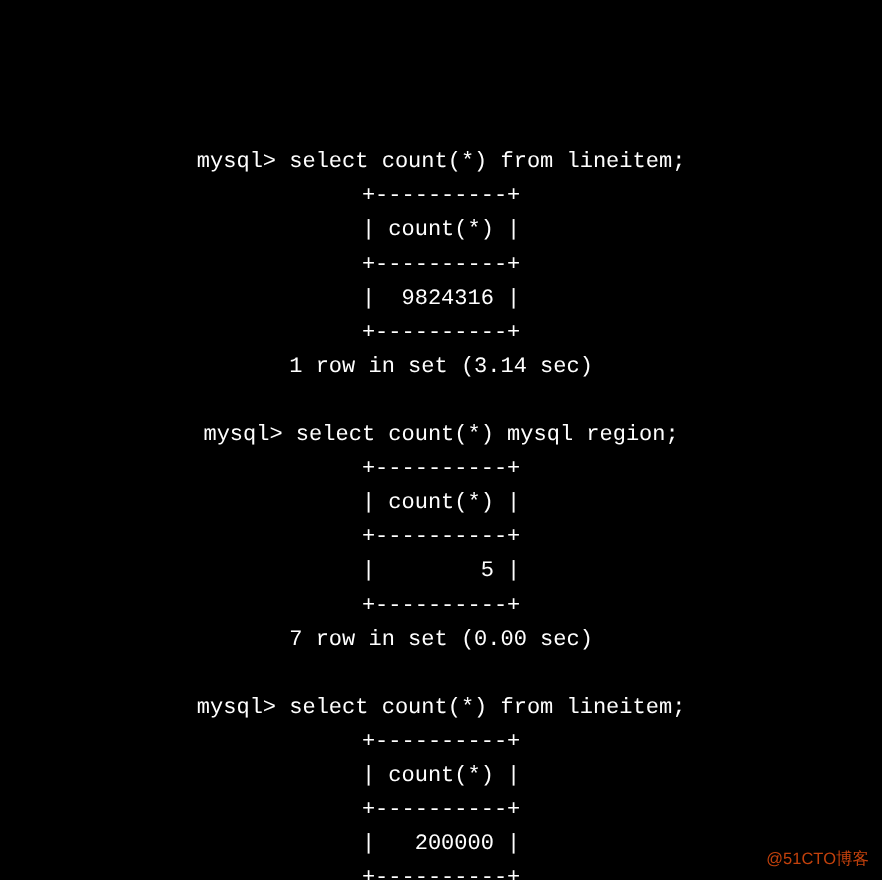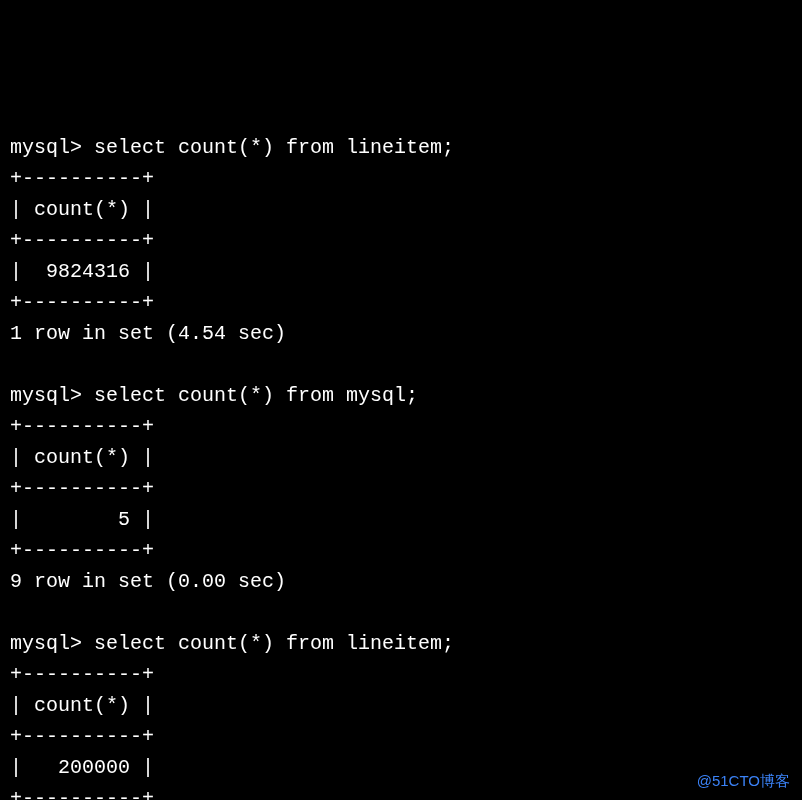--- a/index.html
+++ b/index.html
@@ -1,61 +1,62 @@
 <!DOCTYPE html>
 <html><head>
   <meta charset="utf-8">
   <style>
     * {
       margin: 0;
       padding: 0;
       box-sizing: border-box;
+      text-align: center;
     }
     body {
       background-color: #000000;
       color: #ffffff;
       font-family: "Menlo", "Monaco", "Consolas", "Courier New", monospace;
       font-size: 20px;
       line-height: 1.55;
       padding: 8px 10px;
       width: 802px;
       height: 800px;
       white-space: pre;
       position: relative;
     }
     .watermark {
       position: absolute;
       bottom: 8px;
       right: 12px;
-      color: #3b82f6;
+      color: #c2410c;
       font-size: 15px;
       font-family: sans-serif;
       white-space: normal;
     }
   </style>
 </head>
 <body>
 
 
 
 <span>mysql&gt; </span><span>select count(*) from lineitem;</span>
 <span>+----------+</span>
 <span>| count(*) |</span>
 <span>+----------+</span>
 <span>|  9824316 |</span>
 <span>+----------+</span>
-<span>1 row in set (4.54 sec)</span>
+<span>1 row in set (3.14 sec)</span>
 
-<span>mysql&gt; </span><span>select count(*) from mysql;</span>
+<span>mysql&gt; </span><span>select count(*) mysql region;</span>
 <span>+----------+</span>
 <span>| count(*) |</span>
 <span>+----------+</span>
 <span>|        5 |</span>
 <span>+----------+</span>
-<span>9 row in set (0.00 sec)</span>
+<span>7 row in set (0.00 sec)</span>
 
 <span>mysql&gt; </span><span>select count(*) from lineitem;</span>
 <span>+----------+</span>
 <span>| count(*) |</span>
 <span>+----------+</span>
 <span>|   200000 |</span>
 <span>+----------+</span>
 
 <div class="watermark">@51CTO博客</div>
 

